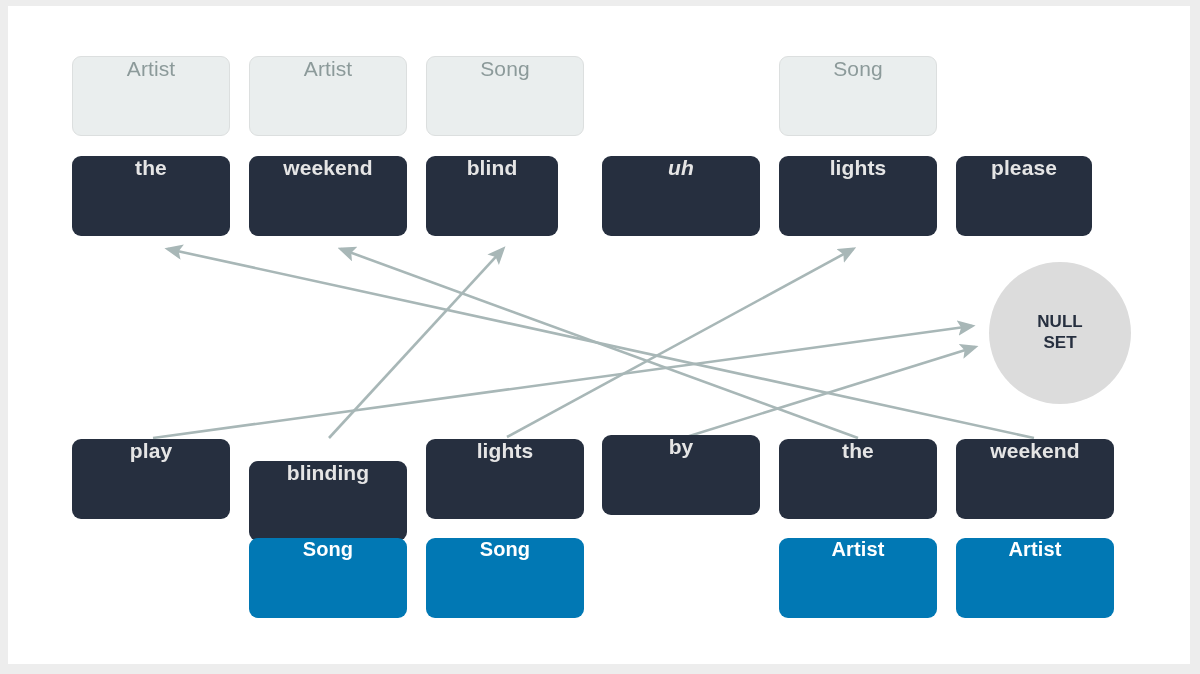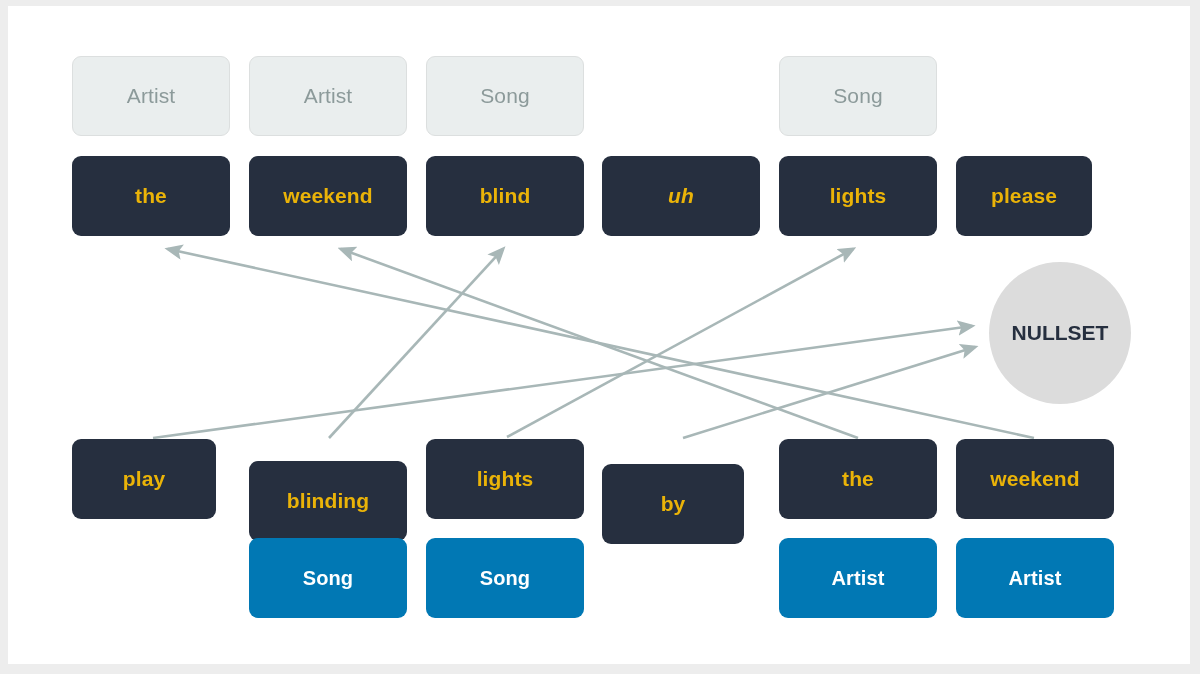--- a/index.html
+++ b/index.html
@@ -42,21 +42,20 @@
     top: 0;
     width: 1200px;
     height: 674px;
     pointer-events: none;
   }
 
   .node {
     position: absolute;
     box-sizing: border-box;
     display: flex;
-    align-items: center;
     justify-content: center;
     border-radius: 9px;
     font-size: 21px;
     font-weight: bold;
     letter-spacing: 0.1px;
     white-space: nowrap;
   }
 
   
   .slot-ghost {
@@ -64,45 +63,45 @@
     border: 1px solid #dcdfdf;
     color: #8c9a9a;
     font-weight: normal;
     font-size: 21px;
     height: 80px;
   }
 
   
   .token-dark {
     background: #262f3f;
-    color: #eab308;
+    color: #e5e5e5;
     height: 80px;
   }
 
   
   .tag-blue {
     background: #0077b6;
     background: #0178b4;
     color: #ffffff;
     height: 80px;
     font-size: 20px;
   }
 
   .nullset {
     position: absolute;
     width: 142px;
     height: 142px;
     border-radius: 50%;
     background: #dcdcdc;
     color: #262f3f;
     display: flex;
-    flex-direction: row;
+    flex-direction: column;
     align-items: center;
     justify-content: center;
-    font-size: 21px;
+    font-size: 17px;
     font-weight: bold;
     line-height: 1.22;
     text-align: center;
   }
 </style>
 </head>
 <body>
 
 <div id="stage">
 
@@ -143,44 +142,44 @@
         <span>Song</span>
       </div>
     </div>
   <div id="top-tokens">
       <div class="node token-dark" style="left: 72px; top: 156px; width: 158px;">
         <span>the</span>
       </div>
       <div class="node token-dark" style="left: 249px; top: 156px; width: 158px;">
         <span>weekend</span>
       </div>
-      <div class="node token-dark" style="left: 426px; top: 156px; width: 158px;">
+      <div class="node token-dark" style="left: 426px; top: 156px; width: 132px;">
         <span>blind</span>
       </div>
       <div class="node token-dark" style="left: 602px; top: 156px; width: 158px; font-style: italic;">
         <span>uh</span>
       </div>
       <div class="node token-dark" style="left: 779px; top: 156px; width: 158px;">
         <span>lights</span>
       </div>
       <div class="node token-dark" style="left: 956px; top: 156px; width: 136px;">
         <span>please</span>
       </div>
     </div>
   <div id="bottom-tokens">
-      <div class="node token-dark" style="left: 72px; top: 439px; width: 144px;">
+      <div class="node token-dark" style="left: 72px; top: 439px; width: 158px;">
         <span>play</span>
       </div>
       <div class="node token-dark" style="left: 249px; top: 461px; width: 158px;">
         <span>blinding</span>
       </div>
       <div class="node token-dark" style="left: 426px; top: 439px; width: 158px;">
         <span>lights</span>
       </div>
-      <div class="node token-dark" style="left: 602px; top: 464px; width: 142px;">
+      <div class="node token-dark" style="left: 602px; top: 435px; width: 158px;">
         <span>by</span>
       </div>
       <div class="node token-dark" style="left: 779px; top: 439px; width: 158px;">
         <span>the</span>
       </div>
       <div class="node token-dark" style="left: 956px; top: 439px; width: 158px;">
         <span>weekend</span>
       </div>
     </div>
   <div id="bottom-tags">

